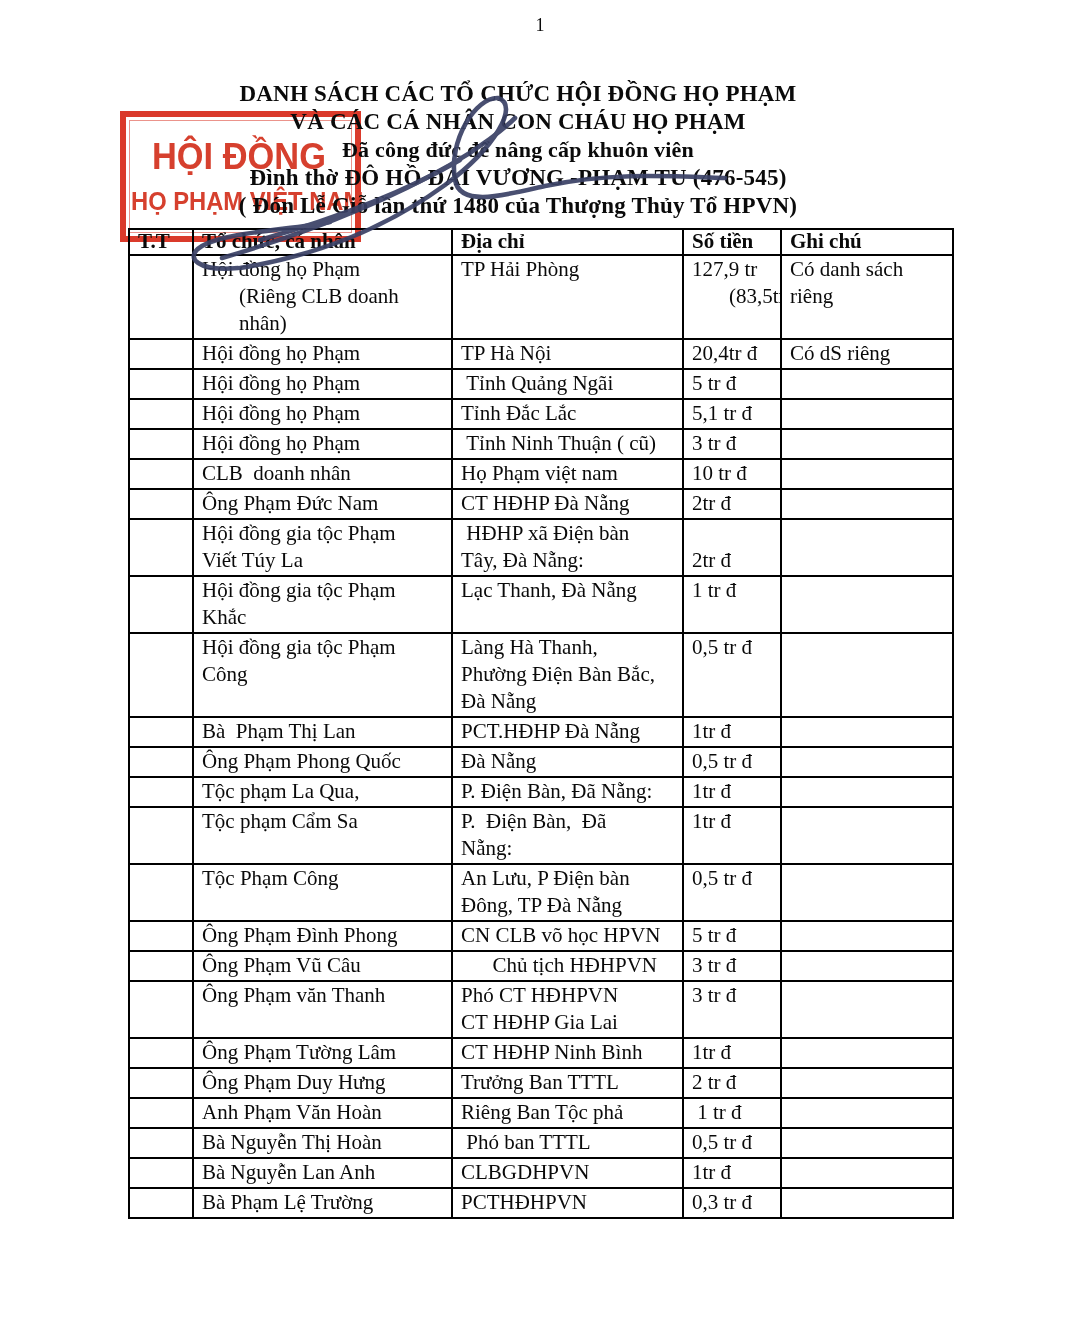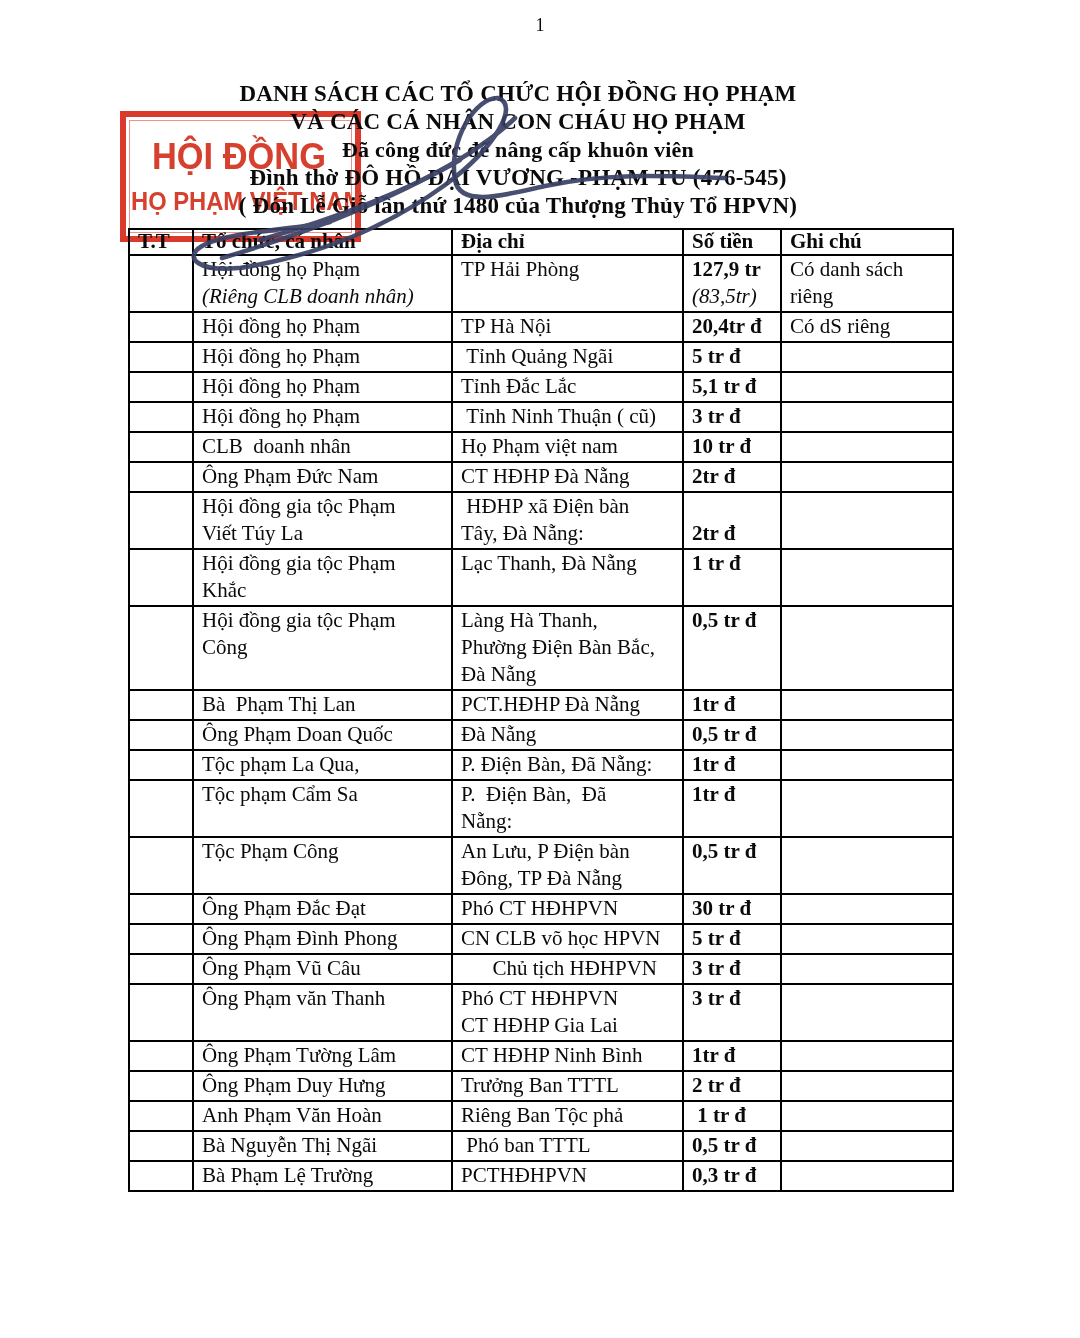--- a/index.html
+++ b/index.html
@@ -50,22 +50,22 @@
   }
   table.donations thead th {
     font-weight:bold; line-height:23px; height:25px; text-align:left; padding-top:0;
   }
   th.h-tt { padding-left:10px; }
   th.h-addr, th.h-amt { text-align:center; }
   td.c-org { padding-left:18px; }
   td.c-addr { padding-left:8px; }
   td.c-amt { padding-left:10px; }
   td div { white-space:pre-line; }
-  td .b { font-weight:bold; }
-  td .i { font-style:italic; font-weight:normal; }
+  td .b { font-weight:normal; }
+  td .i { font-weight:normal;margin-left:37px; }
 </style>
 </head>
 <body>
 
 <div class="page">
 
   <div class="page-number">1</div>
 
   <div class="title-block">
     <div class="title-line">DANH SÁCH CÁC TỔ CHỨC HỘI ĐỒNG HỌ PHẠM</div>
@@ -251,21 +251,21 @@
             <div class="t">PCT.HĐHP Đà Nẵng</div>
           </td>
           <td class="c-amt">
             <div class="b">1tr đ</div>
           </td>
           <td class="c-note"></td>
         </tr>
         <tr>
           <td class="c-tt"></td>
           <td class="c-org">
-            <div class="t">Ông Phạm Doan Quốc</div>
+            <div class="t">Ông Phạm Phong Quốc</div>
           </td>
           <td class="c-addr">
             <div class="t">Đà Nẵng</div>
           </td>
           <td class="c-amt">
             <div class="b">0,5 tr đ</div>
           </td>
           <td class="c-note"></td>
         </tr>
         <tr>
@@ -305,33 +305,20 @@
 Đông, TP Đà Nẵng</div>
           </td>
           <td class="c-amt">
             <div class="b">0,5 tr đ</div>
           </td>
           <td class="c-note"></td>
         </tr>
         <tr>
           <td class="c-tt"></td>
           <td class="c-org">
-            <div class="t">Ông Phạm Đắc Đạt</div>
-          </td>
-          <td class="c-addr">
-            <div class="t">Phó CT HĐHPVN</div>
-          </td>
-          <td class="c-amt">
-            <div class="b">30 tr đ</div>
-          </td>
-          <td class="c-note"></td>
-        </tr>
-        <tr>
-          <td class="c-tt"></td>
-          <td class="c-org">
             <div class="t">Ông Phạm Đình Phong</div>
           </td>
           <td class="c-addr">
             <div class="t">CN CLB võ học HPVN</div>
           </td>
           <td class="c-amt">
             <div class="b">5 tr đ</div>
           </td>
           <td class="c-note"></td>
         </tr>
@@ -397,27 +384,40 @@
             <div class="t">Riêng Ban Tộc phả</div>
           </td>
           <td class="c-amt">
             <div class="b">&nbsp;1 tr đ</div>
           </td>
           <td class="c-note"></td>
         </tr>
         <tr>
           <td class="c-tt"></td>
           <td class="c-org">
-            <div class="t">Bà Nguyễn Thị Ngãi</div>
+            <div class="t">Bà Nguyễn Thị Hoàn</div>
           </td>
           <td class="c-addr">
             <div class="t">&nbsp;Phó ban TTTL</div>
           </td>
           <td class="c-amt">
             <div class="b">0,5 tr đ</div>
+          </td>
+          <td class="c-note"></td>
+        </tr>
+        <tr>
+          <td class="c-tt"></td>
+          <td class="c-org">
+            <div class="t">Bà Nguyễn Lan Anh</div>
+          </td>
+          <td class="c-addr">
+            <div class="t">CLBGDHPVN</div>
+          </td>
+          <td class="c-amt">
+            <div class="b">1tr đ</div>
           </td>
           <td class="c-note"></td>
         </tr>
         <tr>
           <td class="c-tt"></td>
           <td class="c-org">
             <div class="t">Bà Phạm Lệ Trường</div>
           </td>
           <td class="c-addr">
             <div class="t">PCTHĐHPVN</div>

